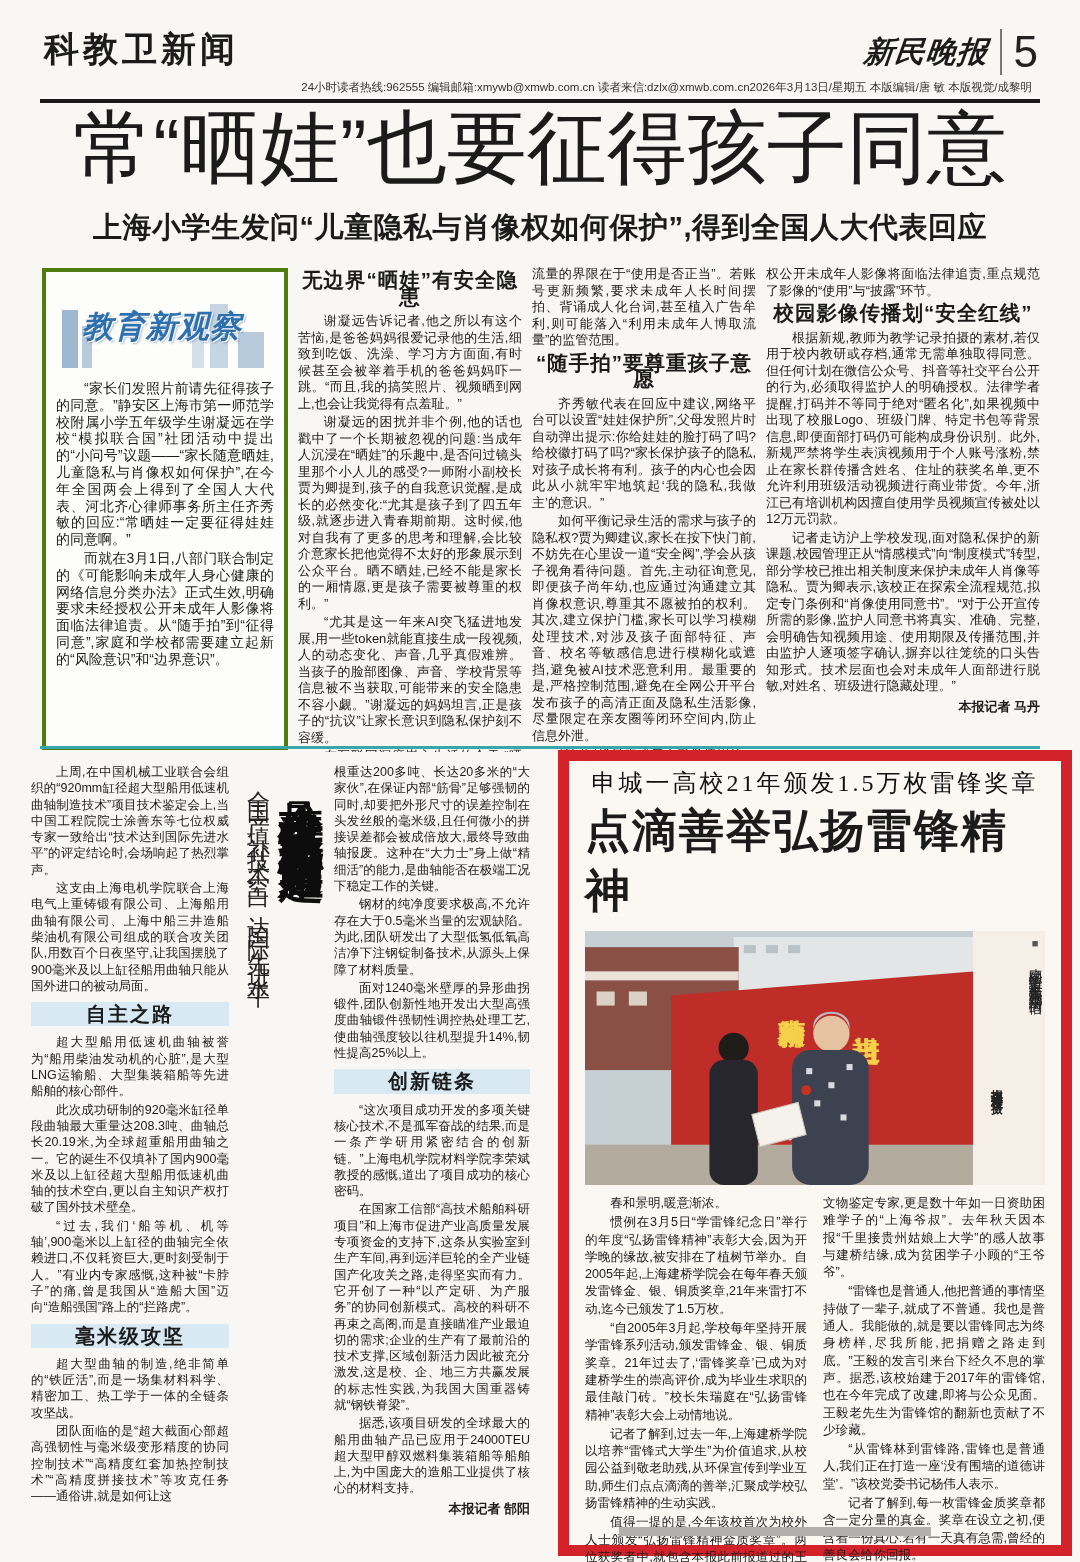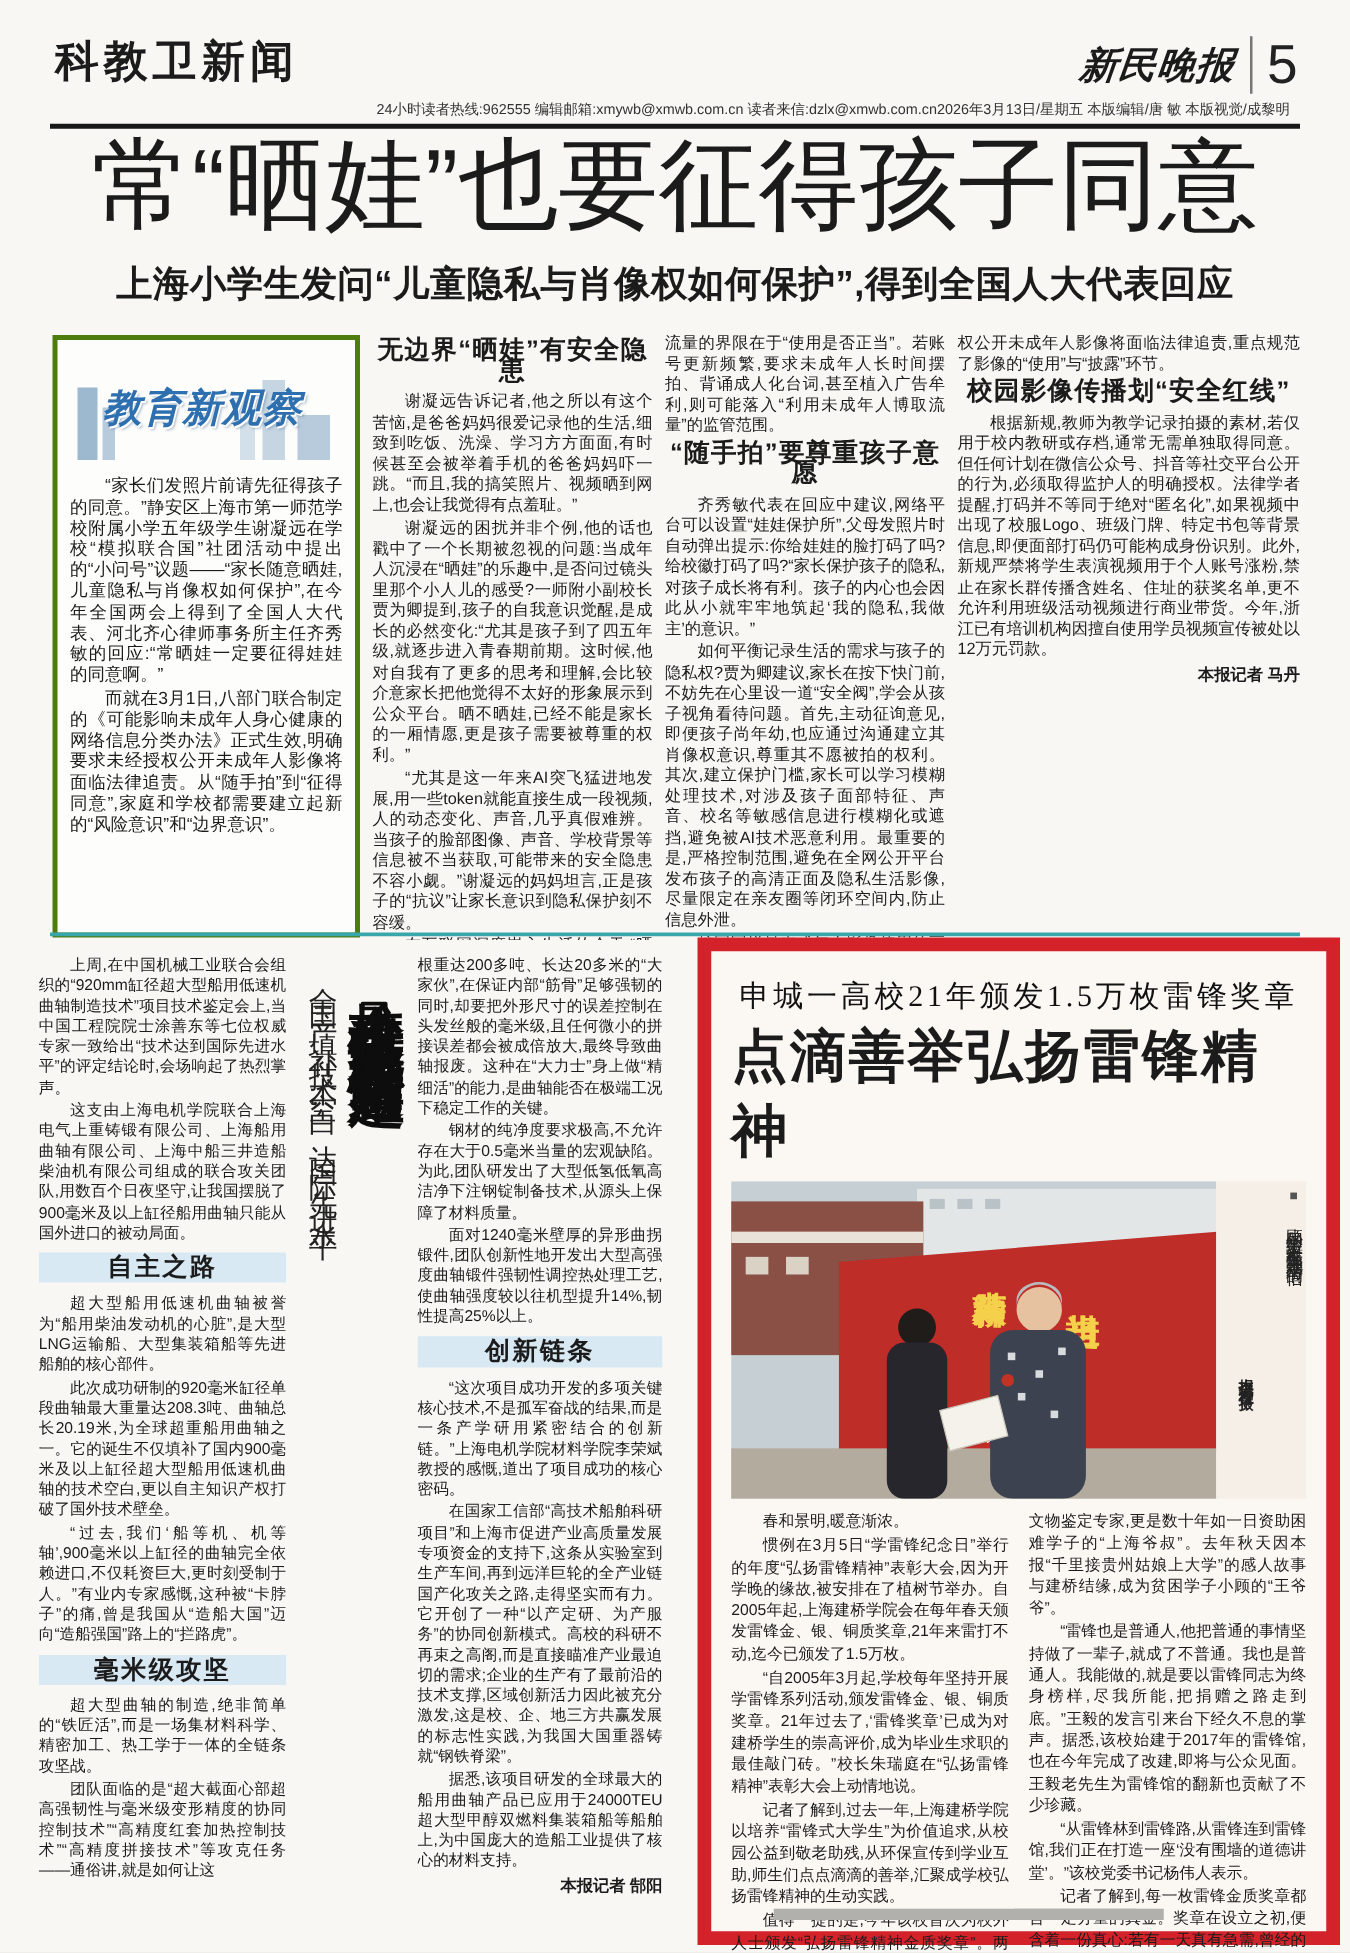--- a/index.html
+++ b/index.html
@@ -50,21 +50,21 @@
   .ship2{left:334px;width:196px;}
   .ship-sub{background:#d8e9f4;text-align:center;font-size:20px;font-weight:900;letter-spacing:2px;
             padding:4px 12px;margin:8px 0;}
   .vkick{position:absolute;left:243px;top:772px;height:780px;writing-mode:vertical-rl;
          font-family:"Liberation Serif","DejaVu Serif",serif;font-size:23px;letter-spacing:12px;color:#222;}
   .vmain{position:absolute;left:271px;top:764px;height:798px;writing-mode:vertical-rl;
          font-size:45px;font-weight:900;letter-spacing:4px;color:#0d0d0d;}
   
   .redbox{position:absolute;left:558px;top:750px;width:514px;height:806px;box-sizing:border-box;
           border:11px solid #d3222a;background:#fbf8f4;padding:6px 16px 10px;z-index:6;}
-  .lf-kicker{margin-top:14px;text-align:center;font-family:"Liberation Serif","DejaVu Serif",serif;
+  .lf-kicker{text-align:center;font-family:"Liberation Serif","DejaVu Serif",serif;
              font-size:24px;letter-spacing:3px;color:#111;}
   .lf-headline{text-align:left;font-family:"Liberation Serif","DejaVu Serif",serif;
                font-size:45px;font-weight:900;letter-spacing:2px;margin:2px 0 10px;}
   .lf-photo-row{display:flex;height:254px;}
   .lf-photo{flex:1 1 auto;width:calc(100% - 72px);height:254px;display:block;}
   .lf-capstrip{width:72px;position:relative;background:#f6efe8;}
   .lf-caption{position:absolute;right:2px;top:6px;writing-mode:vertical-rl;
               font-family:"Liberation Serif","DejaVu Serif",serif;font-size:13.5px;
               letter-spacing:2px;color:#222;line-height:1.25;}
   .cap-bullet{color:#555;font-size:11px;margin-bottom:6px;}
@@ -122,20 +122,21 @@
     <h3>“随手拍”要尊重孩子意愿</h3>
     <p class="para">齐秀敏代表在回应中建议,网络平台可以设置“娃娃保护所”,父母发照片时自动弹出提示:你给娃娃的脸打码了吗?给校徽打码了吗?“家长保护孩子的隐私,对孩子成长将有利。孩子的内心也会因此从小就牢牢地筑起‘我的隐私,我做主’的意识。”</p>
     <p class="para">如何平衡记录生活的需求与孩子的隐私权?贾为卿建议,家长在按下快门前,不妨先在心里设一道“安全阀”,学会从孩子视角看待问题。首先,主动征询意见,即便孩子尚年幼,也应通过沟通建立其肖像权意识,尊重其不愿被拍的权利。其次,建立保护门槛,家长可以学习模糊处理技术,对涉及孩子面部特征、声音、校名等敏感信息进行模糊化或遮挡,避免被AI技术恶意利用。最重要的是,严格控制范围,避免在全网公开平台发布孩子的高清正面及隐私生活影像,尽量限定在亲友圈等闭环空间内,防止信息外泄。</p>
     <p class="para">校园同样是未成年人影像使用的高频场景。随着《可能影响未成年人身心健康的网络信息分类办法》正式生效,校园里的“长枪短炮”被套上法律“紧箍咒”。新规明确,未经授</p>
   </div>
 
   <div class="col colC">
     <p class="para noindent">权公开未成年人影像将面临法律追责,重点规范了影像的“使用”与“披露”环节。</p>
     <h3>校园影像传播划“安全红线”</h3>
     <p class="para">根据新规,教师为教学记录拍摄的素材,若仅用于校内教研或存档,通常无需单独取得同意。但任何计划在微信公众号、抖音等社交平台公开的行为,必须取得监护人的明确授权。法律学者提醒,打码并不等同于绝对“匿名化”,如果视频中出现了校服Logo、班级门牌、特定书包等背景信息,即便面部打码仍可能构成身份识别。此外,新规严禁将学生表演视频用于个人账号涨粉,禁止在家长群传播含姓名、住址的获奖名单,更不允许利用班级活动视频进行商业带货。今年,浙江已有培训机构因擅自使用学员视频宣传被处以12万元罚款。</p>
+    <p class="para">记者走访沪上学校发现,面对隐私保护的新课题,校园管理正从“情感模式”向“制度模式”转型,部分学校已推出相关制度来保护未成年人肖像等隐私。贾为卿表示,该校正在探索全流程规范,拟定专门条例和“肖像使用同意书”。“对于公开宣传所需的影像,监护人同意书将真实、准确、完整,会明确告知视频用途、使用期限及传播范围,并由监护人逐项签字确认,摒弃以往笼统的口头告知形式。技术层面也会对未成年人面部进行脱敏,对姓名、班级进行隐藏处理。”</p>
     <div class="byline">本报记者 马丹</div>
   </div>
 
   <div class="teal-rule"></div>
 
   <div class="ship-col ship1">
     <p class="para">上周,在中国机械工业联合会组织的“920mm缸径超大型船用低速机曲轴制造技术”项目技术鉴定会上,当中国工程院院士涂善东等七位权威专家一致给出“技术达到国际先进水平”的评定结论时,会场响起了热烈掌声。</p>
     <p class="para">这支由上海电机学院联合上海电气上重铸锻有限公司、上海船用曲轴有限公司、上海中船三井造船柴油机有限公司组成的联合攻关团队,用数百个日夜坚守,让我国摆脱了900毫米及以上缸径船用曲轴只能从国外进口的被动局面。</p>
     <div class="ship-sub">自主之路</div>
     <p class="para">超大型船用低速机曲轴被誉为“船用柴油发动机的心脏”,是大型LNG运输船、大型集装箱船等先进船舶的核心部件。</p>
@@ -207,21 +208,21 @@
       <div class="lf-col">
         <p class="para">春和景明,暖意渐浓。</p>
         <p class="para">惯例在3月5日“学雷锋纪念日”举行的年度“弘扬雷锋精神”表彰大会,因为开学晚的缘故,被安排在了植树节举办。自2005年起,上海建桥学院会在每年春天颁发雷锋金、银、铜质奖章,21年来雷打不动,迄今已颁发了1.5万枚。</p>
         <p class="para">“自2005年3月起,学校每年坚持开展学雷锋系列活动,颁发雷锋金、银、铜质奖章。21年过去了,‘雷锋奖章’已成为对建桥学生的崇高评价,成为毕业生求职的最佳敲门砖。”校长朱瑞庭在“弘扬雷锋精神”表彰大会上动情地说。</p>
         <p class="para">记者了解到,过去一年,上海建桥学院以培养“雷锋式大学生”为价值追求,从校园公益到敬老助残,从环保宣传到学业互助,师生们点点滴滴的善举,汇聚成学校弘扬雷锋精神的生动实践。</p>
         <p class="para">值得一提的是,今年该校首次为校外人士颁发“弘扬雷锋精神金质奖章”。两位获奖者中,就包含本报此前报道过的王毅老先生。这位古稀之年的老人是著名</p>
       </div>
       <div class="lf-col">
         <p class="para noindent">文物鉴定专家,更是数十年如一日资助困难学子的“上海爷叔”。去年秋天因本报“千里接贵州姑娘上大学”的感人故事与建桥结缘,成为贫困学子小顾的“王爷爷”。</p>
         <p class="para">“雷锋也是普通人,他把普通的事情坚持做了一辈子,就成了不普通。我也是普通人。我能做的,就是要以雷锋同志为终身榜样,尽我所能,把捐赠之路走到底。”王毅的发言引来台下经久不息的掌声。据悉,该校始建于2017年的雷锋馆,也在今年完成了改建,即将与公众见面。王毅老先生为雷锋馆的翻新也贡献了不少珍藏。</p>
-        <p class="para">“从雷锋林到雷锋路,从雷锋连到雷锋馆,我们正在打造一座‘没有围墙的道德讲堂’。”该校党委书记杨伟人表示。</p>
+        <p class="para">“从雷锋林到雷锋路,雷锋也是普通人,我们正在打造一座‘没有围墙的道德讲堂’。”该校党委书记杨伟人表示。</p>
         <p class="para">记者了解到,每一枚雷锋金质奖章都含一定分量的真金。奖章在设立之初,便含着一份真心:若有一天真有急需,曾经的善良会给你回报。</p>
 
       </div>
     </div>
 
     <div class="strip s1"></div>
     <div class="strip s2"></div>
   </div>
 
 </div>

